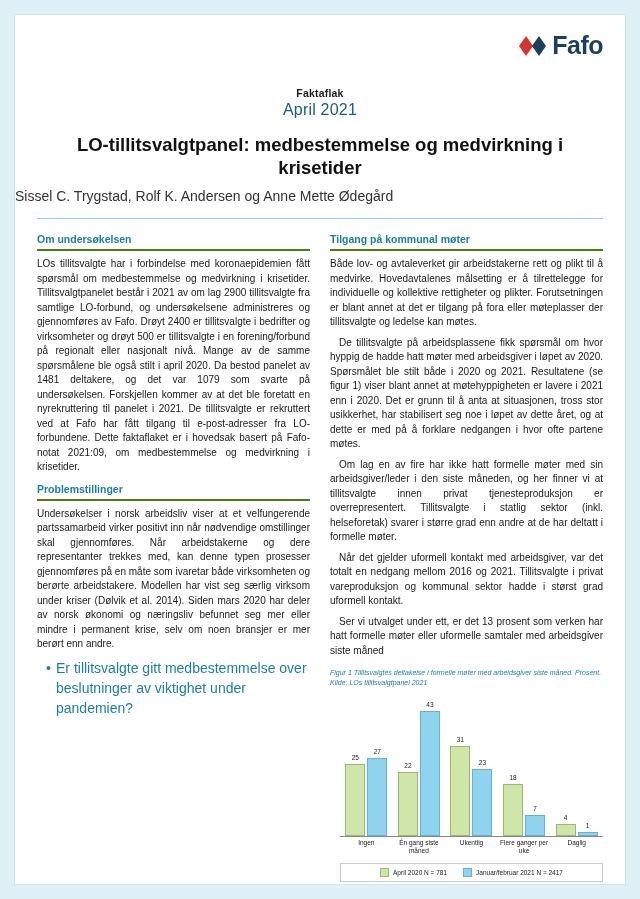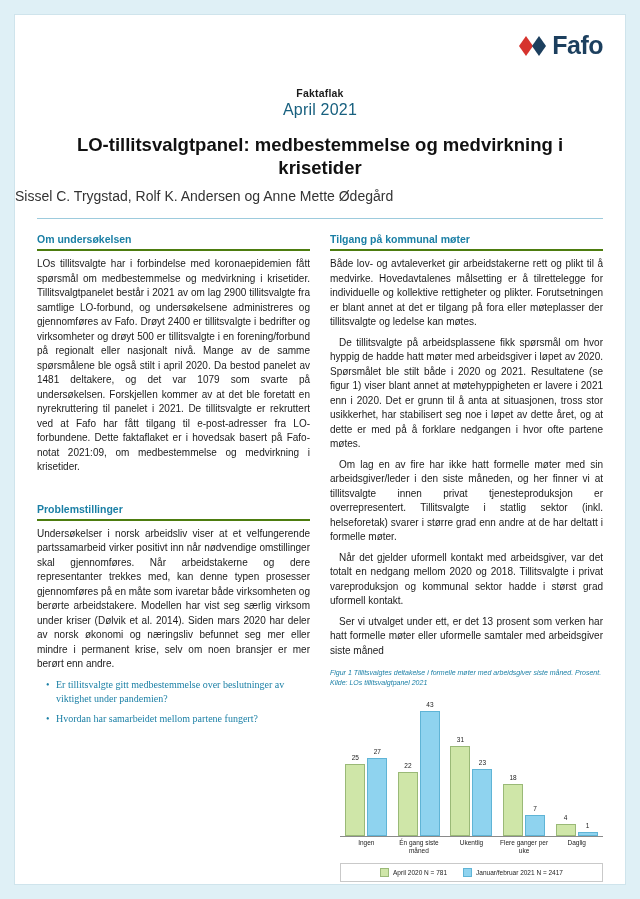--- a/index.html
+++ b/index.html
@@ -95,27 +95,26 @@
     margin: 0 0 6px 0;
     color: #1a1a1a;
   }
   p.body.indent { text-indent: 9px; }
   ul.bullets {
     margin: 4px 0 0 0;
     padding: 0 0 0 11px;
     list-style: none;
   }
   ul.bullets li {
-    font-size: 10px;
+    font-size: 14px;
     line-height: 1.45;
     color: #1a7fa5;
     position: relative;
     margin-bottom: 5px;
     padding-left: 8px;
-    font-family: Liberation Serif, serif;
   }
   ul.bullets li:before {
     content: "\2022";
     position: absolute;
     left: -2px; top: 0;
     color: #1a7fa5;
   }
   
   .fig-caption {
     color: #1a7fa5;
@@ -228,35 +227,34 @@
     <div class="doc-title">LO-tillitsvalgtpanel: medbestemmelse og medvirkning i krisetider</div>
     <div class="authors">Sissel C. Trygstad, Rolf K. Andersen og Anne Mette Ødegård</div>
     <div class="rule"></div>
 
     <div class="cols">
 
       <div class="col">
         <h2 class="sec under">Om undersøkelsen</h2>
         <p class="body">LOs tillitsvalgte har i forbindelse med koronaepidemien fått spørsmål om medbestemmelse og medvirkning i krisetider. Tillitsvalgtpanelet består i 2021 av om lag 2900 tillitsvalgte fra samtlige LO-forbund, og undersøkelsene administreres og gjennomføres av Fafo. Drøyt 2400 er tillitsvalgte i bedrifter og virksomheter og drøyt 500 er tillitsvalgte i en forening/forbund på regionalt eller nasjonalt nivå. Mange av de samme spørsmålene ble også stilt i april 2020. Da bestod panelet av 1481 deltakere, og det var 1079 som svarte på undersøkelsen. Forskjellen kommer av at det ble foretatt en nyrekruttering til panelet i 2021. De tillitsvalgte er rekruttert ved at Fafo har fått tilgang til e-post-adresser fra LO-forbundene. Dette faktaflaket er i hovedsak basert på Fafo-notat 2021:09, om medbestemmelse og medvirkning i krisetider.</p>
 
-        <h2 class="sec under" style="margin-top:28px;">Problemstillinger</h2>
+        <h2 class="sec under" style="margin-top:8px;">Problemstillinger</h2>
         <p class="body">Undersøkelser i norsk arbeidsliv viser at et velfungerende partssamarbeid virker positivt inn når nødvendige omstillinger skal gjennomføres. Når arbeidstakerne og dere representanter trekkes med, kan denne typen prosesser gjennomføres på en måte som ivaretar både virksomheten og berørte arbeidstakere. Modellen har vist seg særlig virksom under kriser (Dølvik et al. 2014). Siden mars 2020 har deler av norsk økonomi og næringsliv befunnet seg mer eller mindre i permanent krise, selv om noen bransjer er mer berørt enn andre.</p>
 
         <ul class="bullets">
           <li>Er tillitsvalgte gitt medbestemmelse over beslutninger av viktighet under pandemien?</li>
-          <li>Hvordan har samarbeidet mellom partene fungert?</li>
         </ul>
       </div>
 
       <div class="col">
         <h2 class="sec under">Tilgang på kommunal møter</h2>
         <p class="body">Både lov- og avtaleverket gir arbeidstakerne rett og plikt til å medvirke. Hovedavtalenes målsetting er å tilrettelegge for individuelle og kollektive rettigheter og plikter. Forutsetningen er blant annet at det er tilgang på fora eller møteplasser der tillitsvalgte og ledelse kan møtes.</p>
         <p class="body indent">De tillitsvalgte på arbeidsplassene fikk spørsmål om hvor hyppig de hadde hatt møter med arbeidsgiver i løpet av 2020. Spørsmålet ble stilt både i 2020 og 2021. Resultatene (se figur 1) viser blant annet at møtehyppigheten er lavere i 2021 enn i 2020. Det er grunn til å anta at situasjonen, tross stor usikkerhet, har stabilisert seg noe i løpet av dette året, og at dette er med på å forklare nedgangen i hvor ofte partene møtes.</p>
         <p class="body indent">Om lag en av fire har ikke hatt formelle møter med sin arbeidsgiver/leder i den siste måneden, og her finner vi at tillitsvalgte innen privat tjenesteproduksjon er overrepresentert. Tillitsvalgte i statlig sektor (inkl. helseforetak) svarer i større grad enn andre at de har deltatt i formelle møter.</p>
-        <p class="body indent">Når det gjelder uformell kontakt med arbeidsgiver, var det totalt en nedgang mellom 2020 og 2018. Tillitsvalgte i privat vareproduksjon og kommunal sektor hadde i størst grad uformell kontakt.</p>
+        <p class="body indent">Når det gjelder uformell kontakt med arbeidsgiver, var det totalt en nedgang mellom 2016 og 2021. Tillitsvalgte i privat vareproduksjon og kommunal sektor hadde i størst grad uformell kontakt.</p>
         <p class="body indent">Ser vi utvalget under ett, er det 13 prosent som verken har hatt formelle møter eller uformelle samtaler med arbeidsgiver siste måned</p>
 
         <div class="fig-caption">Figur 1 Tillitsvalgtes deltakelse i formelle møter med arbeidsgiver siste måned. Prosent. Kilde: LOs tillitsvalgtpanel 2021</div>
 
         <div class="chart">
           <div class="plot">
             <div class="groups">
 
               <div class="group">
                 <div class="bar-wrap">

